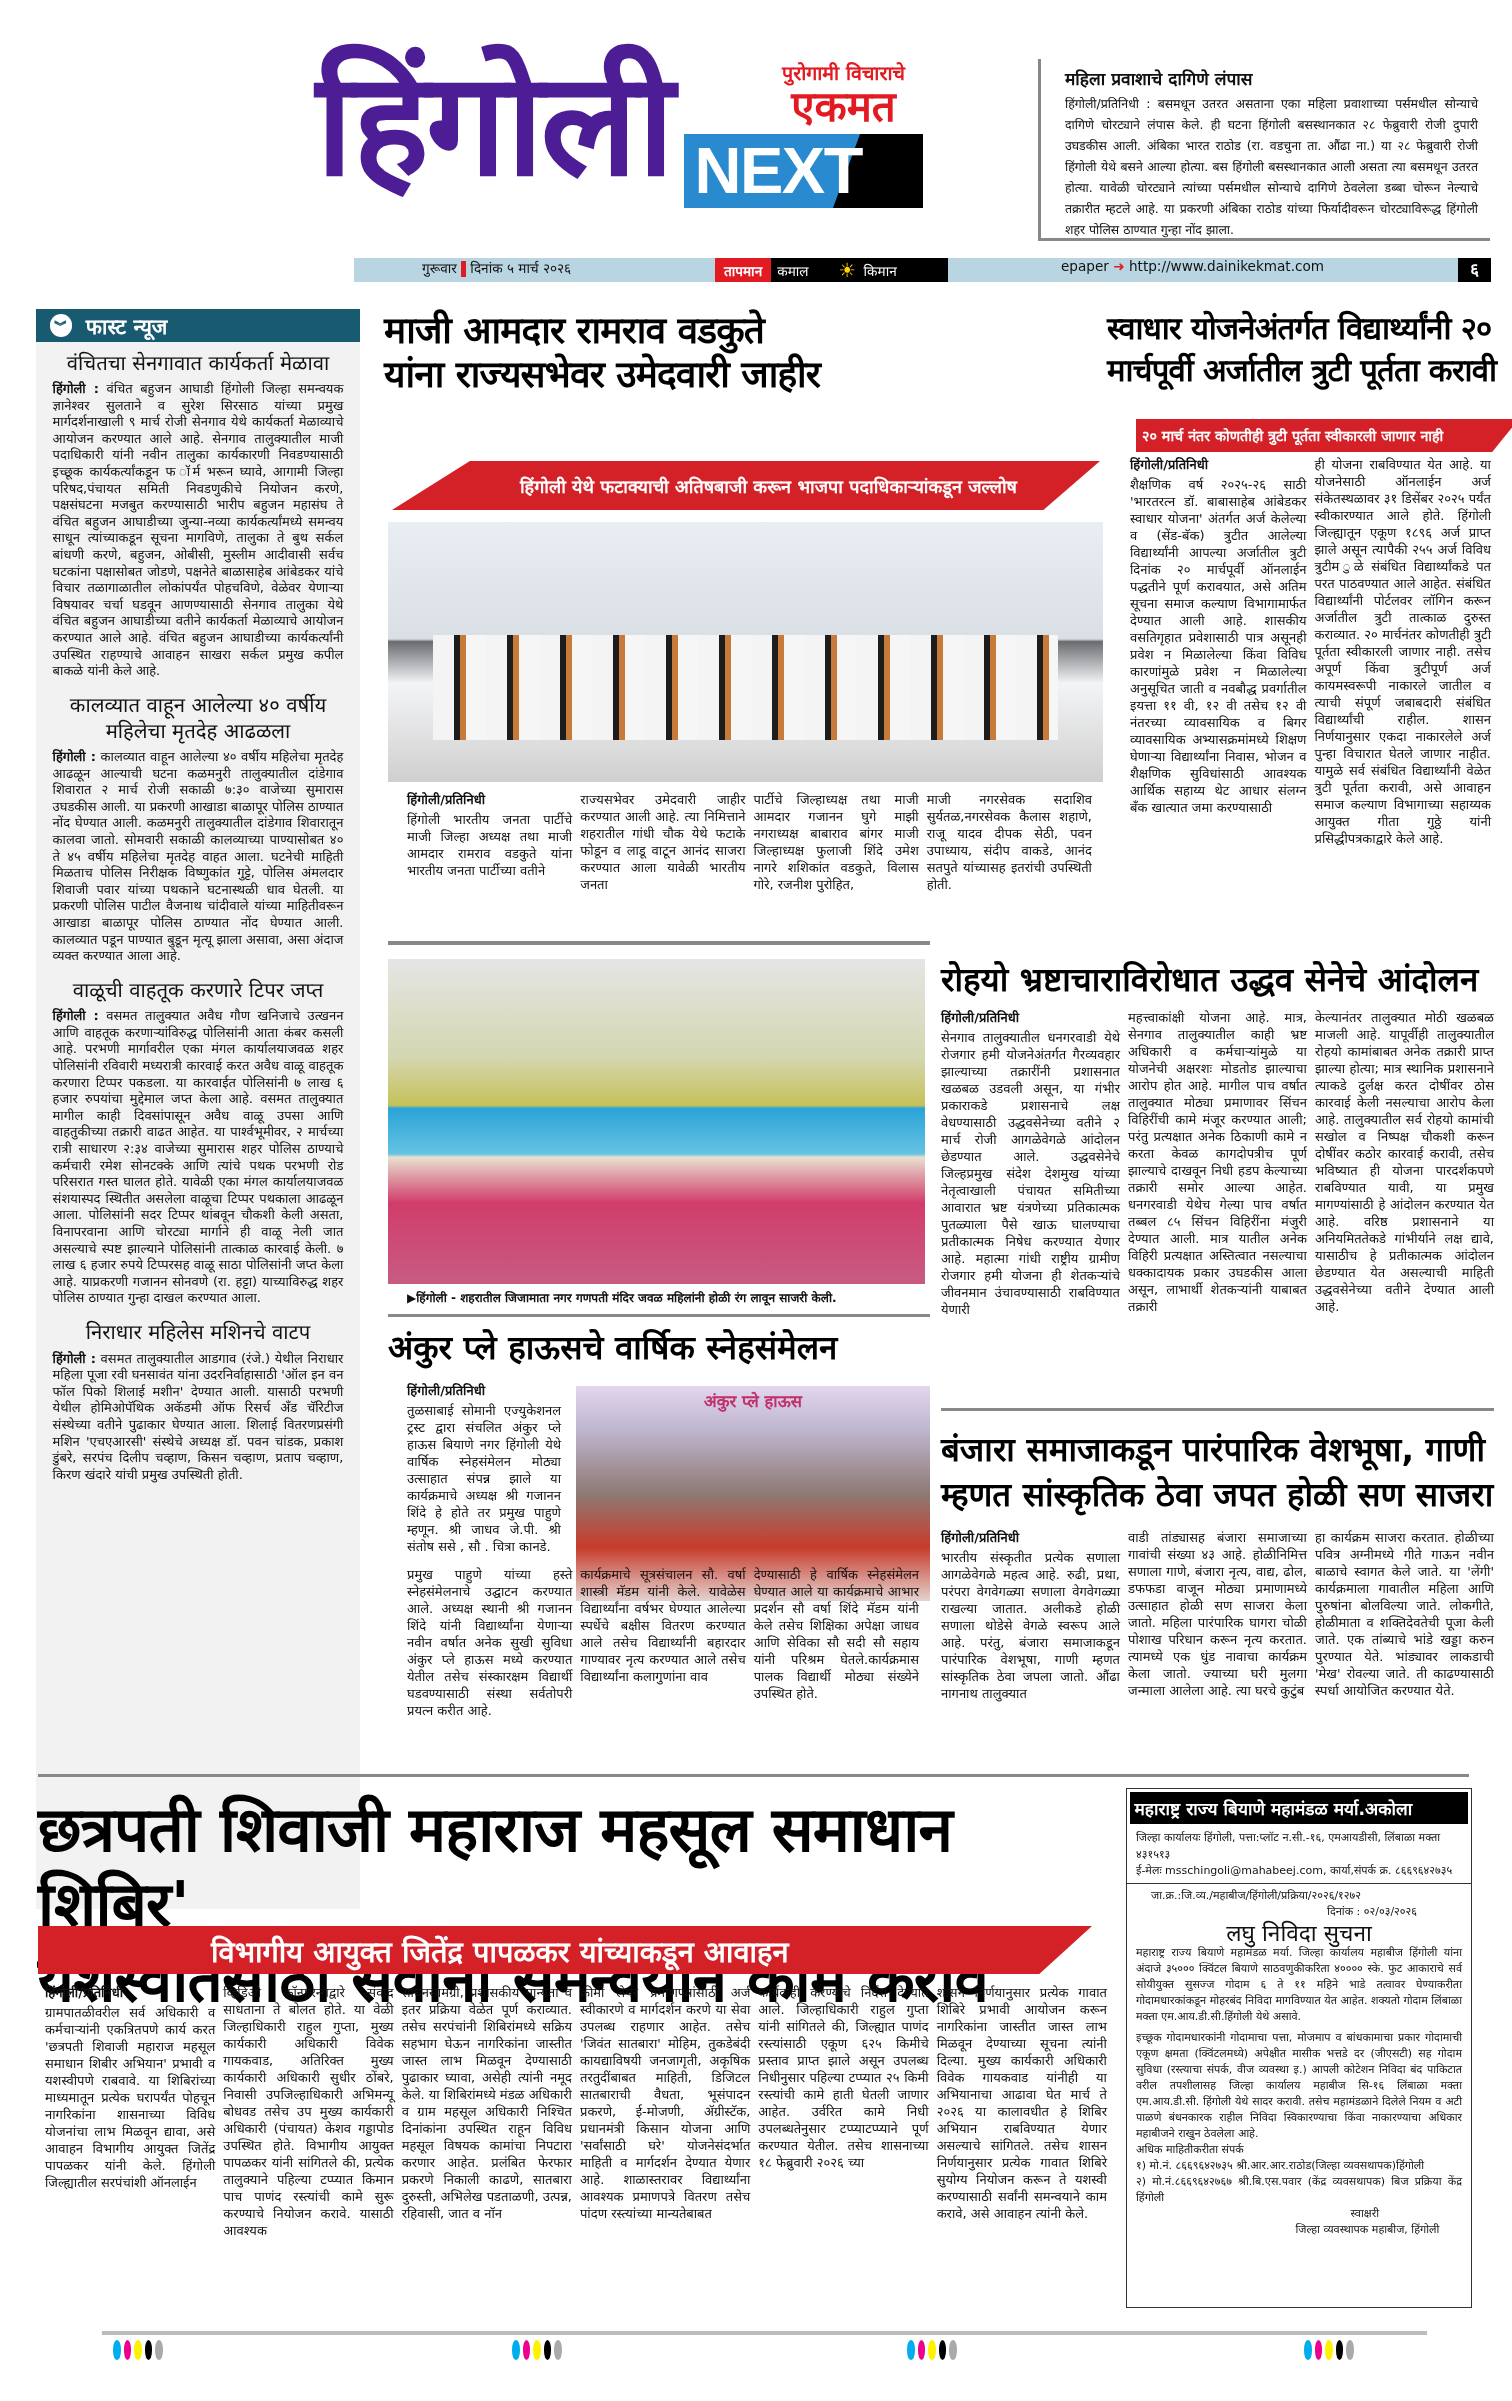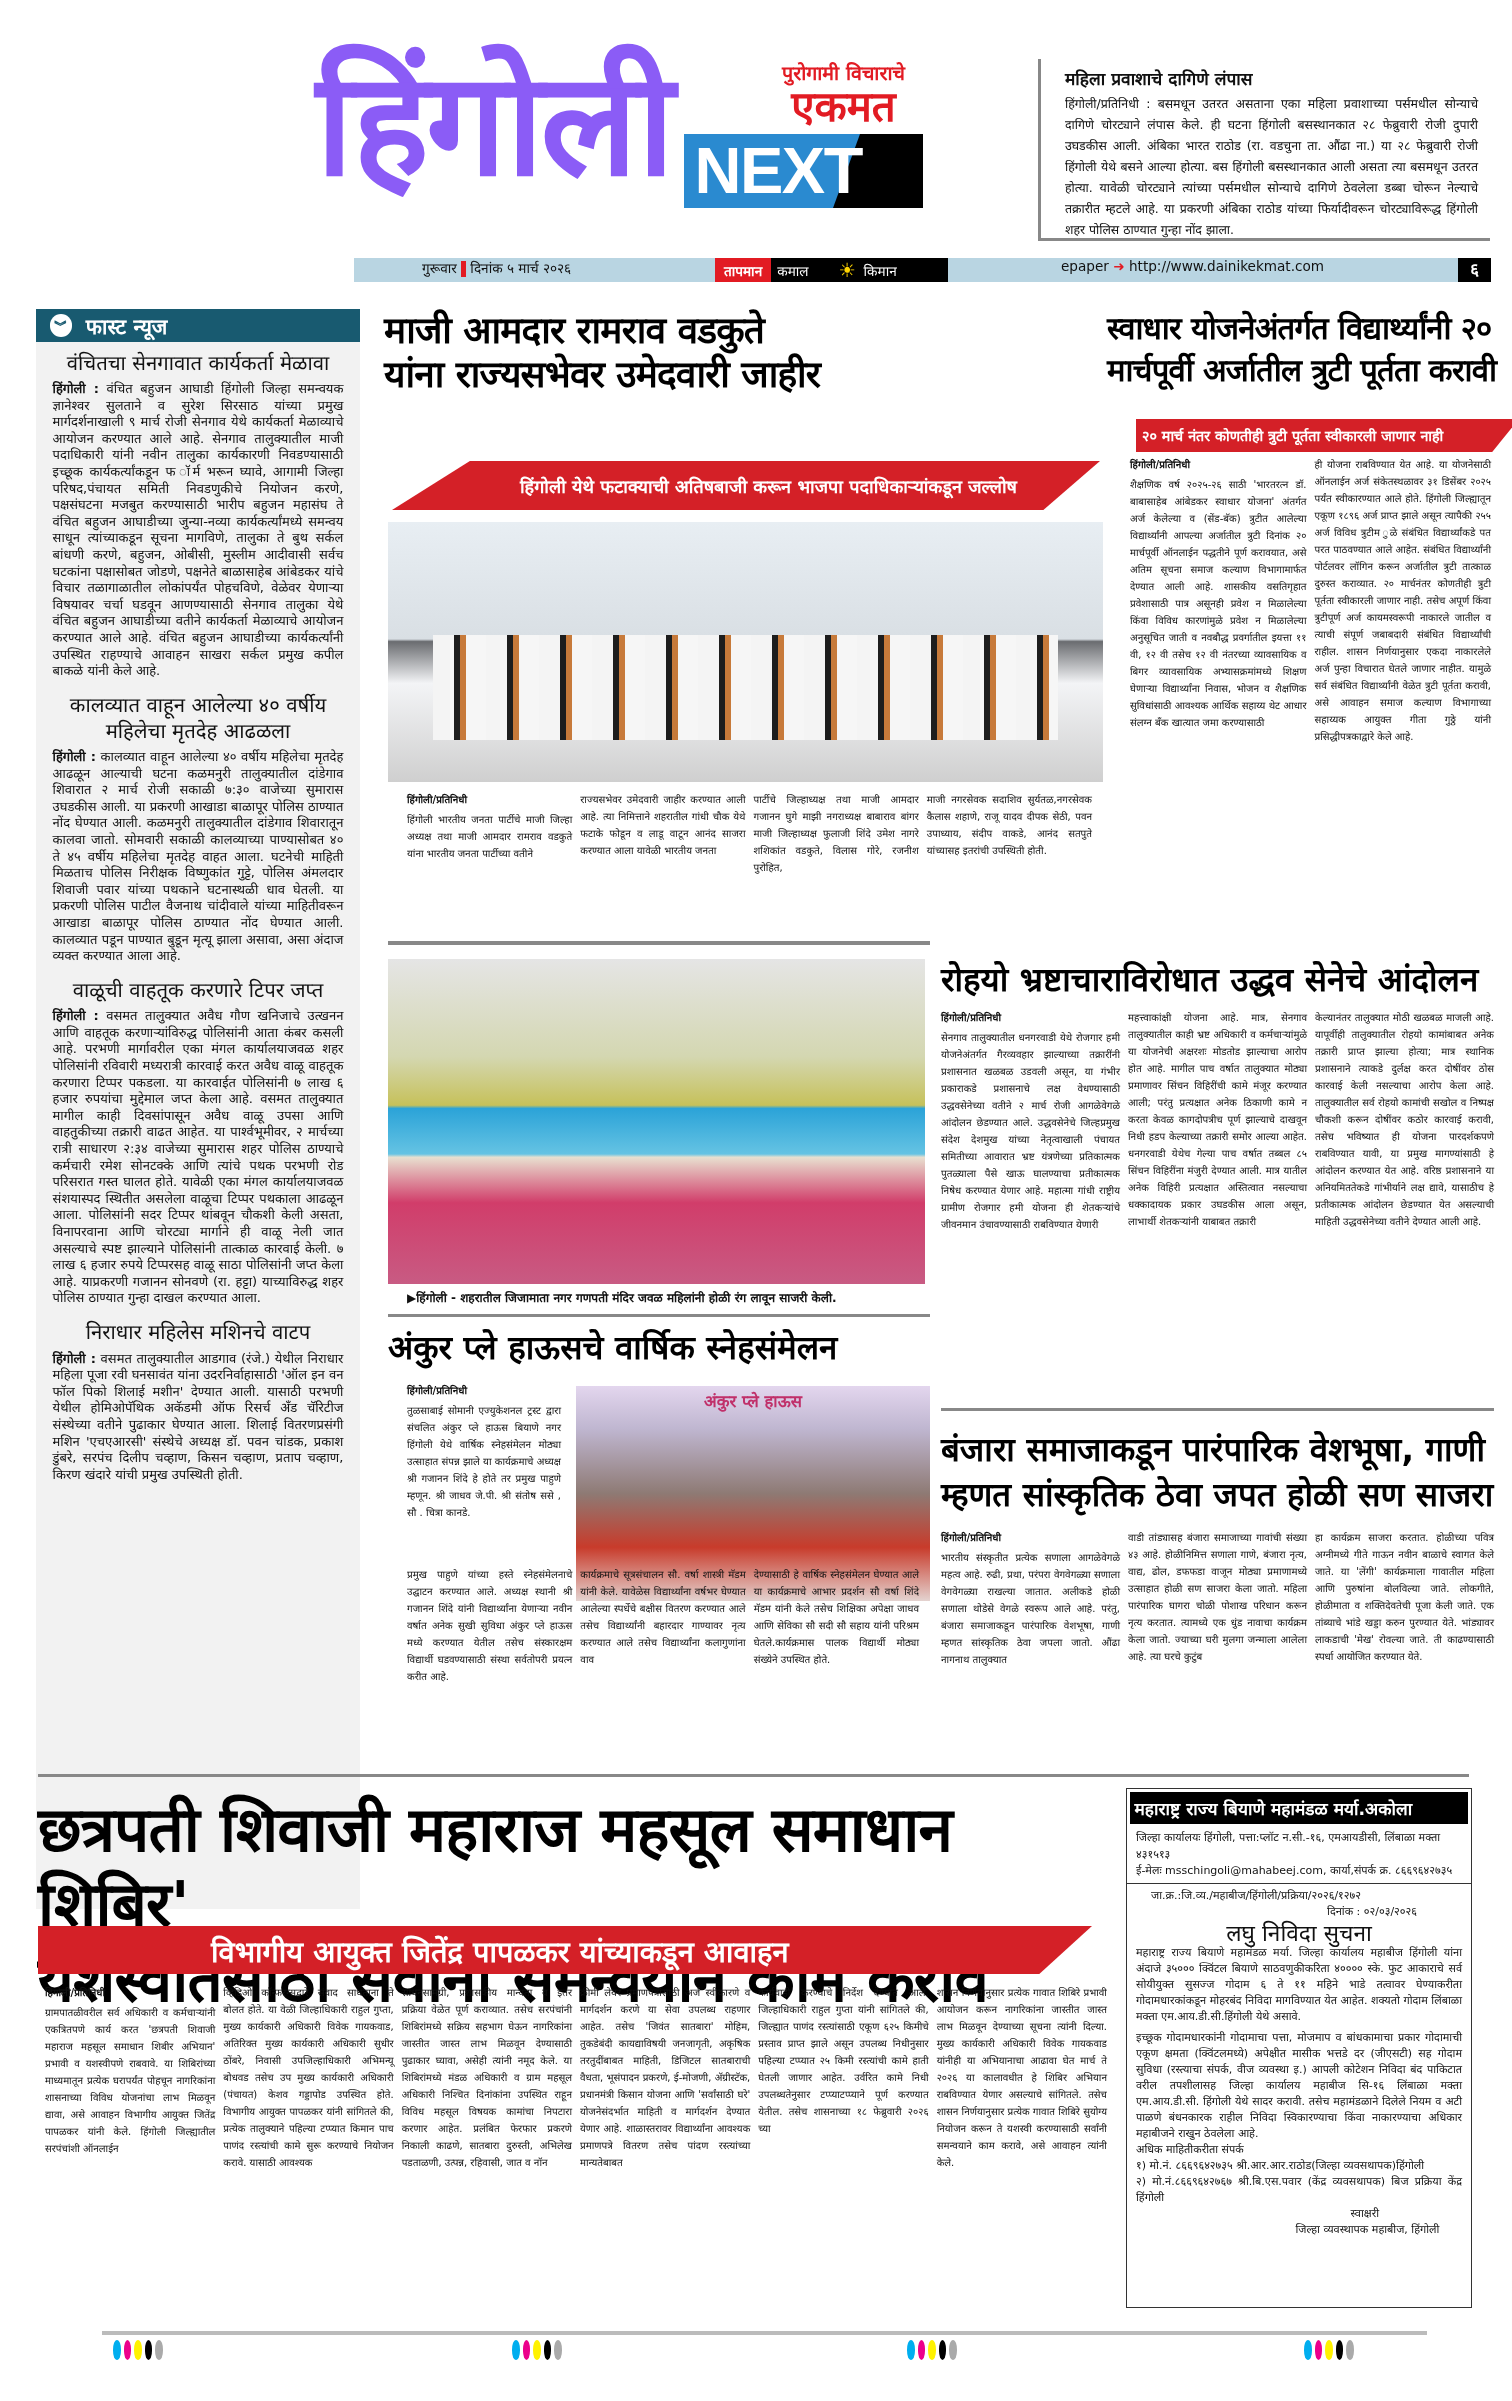--- a/index.html
+++ b/index.html
@@ -1,18 +1,18 @@
 <!DOCTYPE html>
 <html style="font-size:12px"><head>
 <meta charset="utf-8">
 <style>
 *{box-sizing:border-box;margin:0;padding:0}
 body{width:1512px;height:2401px;background:#fff;font-family:"DejaVu Sans",sans-serif;color:#111;position:relative;overflow:hidden}
 .abs{position:absolute}
-.mast-title{left:316px;top:53px;font-size:143px;font-weight:900;letter-spacing:-3px;line-height:1;color:#8b5cf6;font-family:"DejaVu Sans",sans-serif}
+.mast-title{left:316px;top:53px;font-size:143px;font-weight:900;letter-spacing:-3px;line-height:1;color:#4c1d95;font-family:"DejaVu Sans",sans-serif}
 .tagline{left:768px;top:59px;color:#e21b23;font-weight:bold;text-align:center;width:151px}
 .tagline .t1{font-size:19.6px}
 .tagline .t2{font-size:42px;font-weight:900;line-height:1}
 .next-logo{left:684px;top:134px;width:239px;height:74px;background:#2a8ad0;overflow:hidden}
 .next-logo .blk{position:absolute;right:0;top:0;width:90px;height:100%;background:#000;clip-path:polygon(30% 0,100% 0,100% 100%,0 100%)}
 .next-logo span{position:relative;z-index:2;color:#fff;font-size:65px;font-weight:900;line-height:74px;padding-left:10.5px;font-family:"Liberation Sans",sans-serif;letter-spacing:-1.5px}
 .topbox{left:1038px;top:59px;width:452px;height:182px;border-left:3.8px solid #888;border-bottom:3.8px solid #888;padding:7.5px 12px 7.5px 24px}
 .topbox h3{font-size:17.3px;font-weight:bold;margin-bottom:3px}
 .topbox p{font-size:12.4px;line-height:21px;text-align:justify}
 .datebar{left:354px;top:258px;width:1137px;height:24px;background:#b9d5e2;display:flex;align-items:flex-start;font-size:13.6px}
@@ -29,21 +29,21 @@
 .sb-story{padding:4.5px 16.6px 4.5px 16.6px}
 .sb-story h2{font-size:20.3px;font-weight:400;text-align:center;line-height:25.6px;margin:4.5px 0}
 .sb-story p{font-size:13px;line-height:16.6px;text-align:justify}
 .sb-story p b{font-weight:900}
 .h1{font-weight:900;color:#000;line-height:1.2}
 .lead-h{left:384px;top:309px;width:715px;font-size:37px;letter-spacing:-0.8px}
 .redband{background:#d42027;color:#fff;font-weight:bold;display:flex;align-items:center}
 .lead-band{left:392px;top:461px;width:708px;height:49px;clip-path:polygon(11% 0,100% 0,92% 100%,0 100%);font-size:18px;justify-content:flex-end;padding-right:83px}
 .photo-1{left:388px;top:522px;width:715px;height:260px;background:linear-gradient(180deg,#e8eef3 0%,#d9dfe4 45%,#6a6c70 46%,#f3f4f6 62%,#cfcfcf 100%)}
 .photo-1::after{content:"";position:absolute;left:45px;right:45px;top:113px;height:105px;background:repeating-linear-gradient(90deg,#f4f4f4 0 21px,#1d1d1d 21px 27px,#c77a3a 27px 33px,#f6f6f6 33px 53px)}
-.cols{display:flex;gap:8px;font-size:10px;line-height:17px}
+.cols{display:flex;gap:8px;font-size:13px;line-height:17px}
 .cols>div{flex:1;text-align:justify}
 .cols .by{font-weight:bold;margin-bottom:3px}
 .lead-cols{left:407px;top:791px;width:685px}
 .rule{height:3.8px;background:#888}
 .sw-h{left:1107px;top:307px;width:392px;font-size:31px;line-height:42px;letter-spacing:-0.8px}
 .sw-band{left:1136px;top:419px;width:383px;height:33px;clip-path:polygon(0 0,100% 0,93% 100%,0 100%);font-size:14.3px;padding-left:6px}
 .sw-cols{left:1130px;top:456px;width:361px}
 .photo-2{left:388px;top:959px;width:537px;height:325px;background:linear-gradient(180deg,#e5e5e5 0%,#d4d7b1 30%,#c6c15a 45%,#2ba3d8 46%,#65c3e3 60%,#e8e0d0 61%,#d13d6a 75%,#c85b83 100%)}
 .caption{font-size:12px;font-weight:bold}
 .rohyo-h{left:941px;top:953px;width:557px;font-size:33px;line-height:53px}

